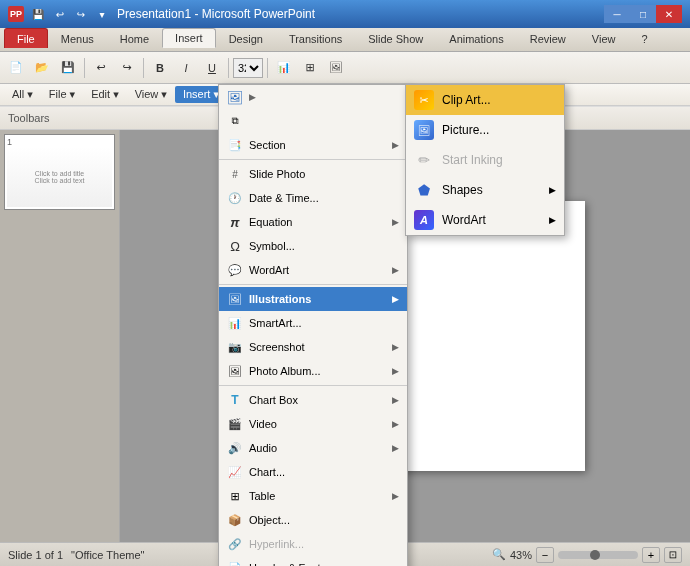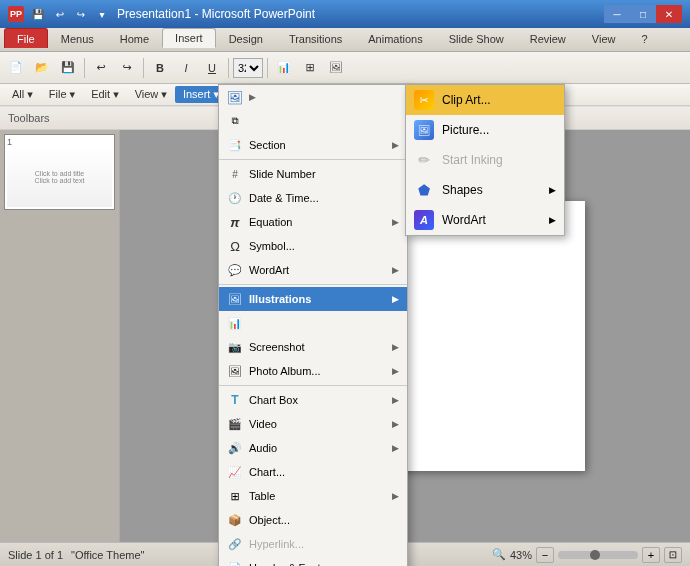--- a/index.html
+++ b/index.html
@@ -296,22 +296,22 @@
   </div>
 </div>
 
 <div class="ribbon-tabs">
   <div class="ribbon-tab" style="background:#cc3333;color:white;border-color:#aa2222;">File</div>
   <div class="ribbon-tab">Menus</div>
   <div class="ribbon-tab">Home</div>
   <div class="ribbon-tab active">Insert</div>
   <div class="ribbon-tab">Design</div>
   <div class="ribbon-tab">Transitions</div>
+  <div class="ribbon-tab">Slide Show</div>
   <div class="ribbon-tab">Animations</div>
-  <div class="ribbon-tab">Slide Show</div>
   <div class="ribbon-tab">Review</div>
   <div class="ribbon-tab">View</div>
   <div class="ribbon-tab">?</div>
 </div>
 
 <div class="toolbar-row">
   <button class="toolbar-btn">📄</button>
   <button class="toolbar-btn">📂</button>
   <button class="toolbar-btn">💾</button>
   <div class="toolbar-sep"></div>
@@ -371,21 +371,21 @@
     <span class="menu-icon" style="font-size:10px;">⧉</span>
   </div>
   <div class="menu-entry">
     <span class="menu-icon">📑</span>
     <span class="menu-text">Section</span>
     <span class="menu-arrow">▶</span>
   </div>
   <div class="menu-sep-line"></div>
   <div class="menu-entry">
     <span class="menu-icon" style="font-size:10px;color:#555;">#</span>
-    <span class="menu-text">Slide Number</span>
+    <span class="menu-text">Slide Photo</span>
   </div>
   <div class="menu-entry">
     <span class="menu-icon">🕐</span>
     <span class="menu-text">Date &amp; Time...</span>
   </div>
   <div class="menu-entry">
     <span class="menu-icon icon-equation">π</span>
     <span class="menu-text">Equation</span>
     <span class="menu-arrow">▶</span>
   </div>
@@ -399,20 +399,21 @@
     <span class="menu-arrow">▶</span>
   </div>
   <div class="menu-sep-line"></div>
   <div class="menu-entry highlighted">
     <span class="menu-icon" style="font-size:11px;color:white;">🖼</span>
     <span class="menu-text" style="font-weight:bold;">Illustrations</span>
     <span class="menu-arrow" style="color:white;">▶</span>
   </div>
   <div class="menu-entry">
     <span class="menu-icon">📊</span>
+    <span class="menu-text">SmartArt...</span>
   </div>
   <div class="menu-entry">
     <span class="menu-icon">📷</span>
     <span class="menu-text">Screenshot</span>
     <span class="menu-arrow">▶</span>
   </div>
   <div class="menu-entry">
     <span class="menu-icon">🖼</span>
     <span class="menu-text">Photo Album...</span>
     <span class="menu-arrow">▶</span>

